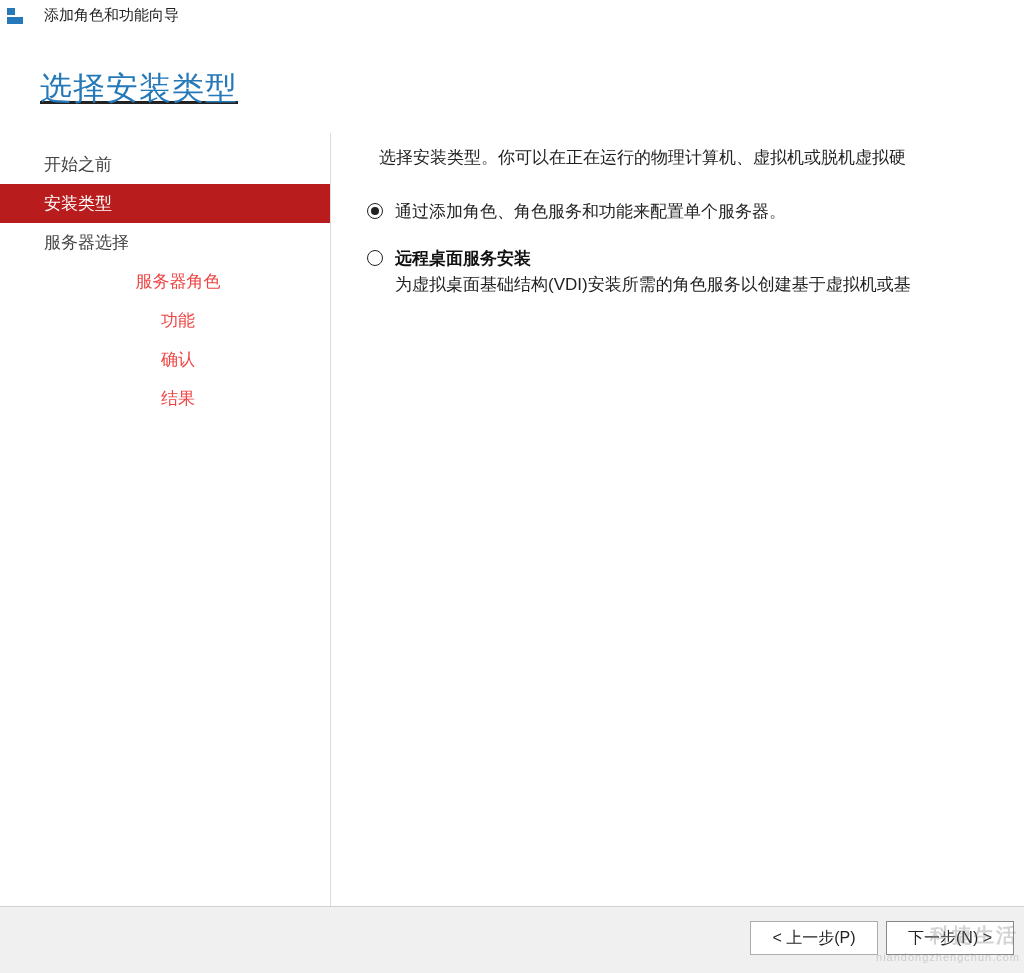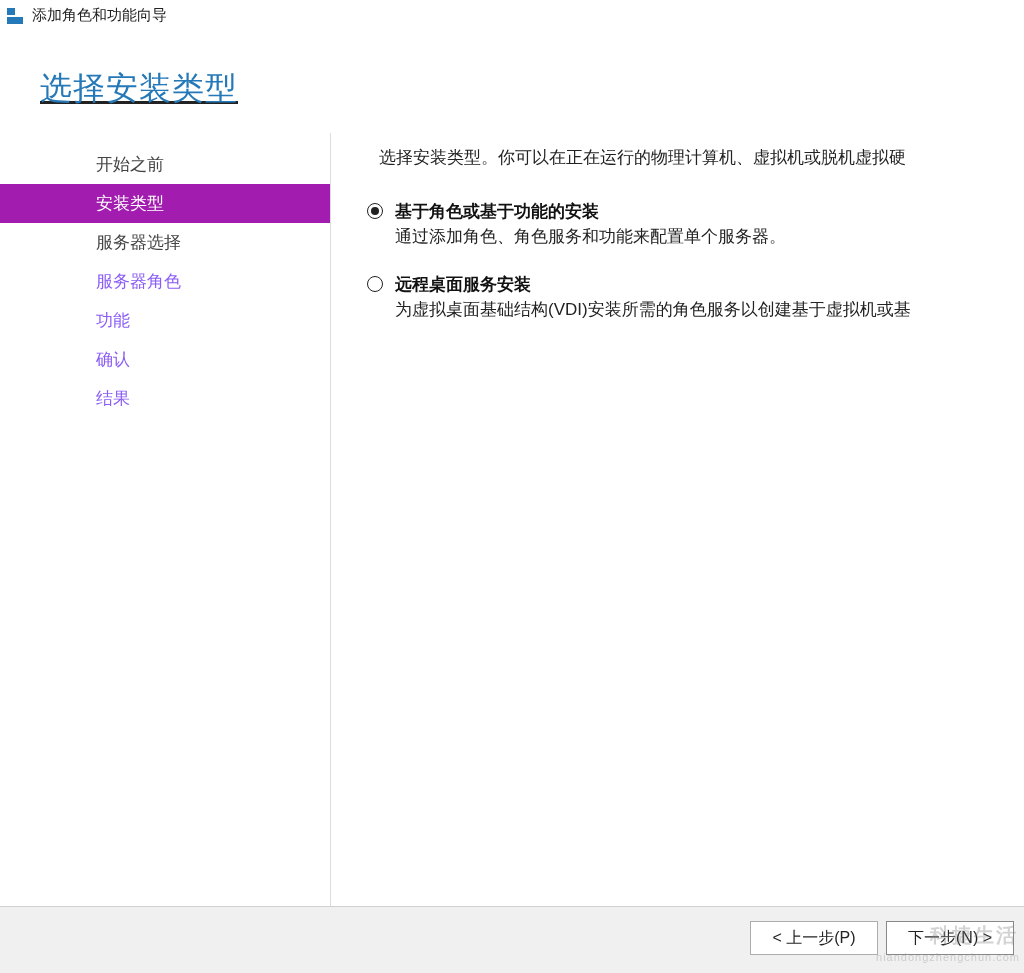--- a/index.html
+++ b/index.html
@@ -10,21 +10,21 @@
     color: #222;
     background: #ffffff;
     overflow: hidden;
   }
   .window { width: 100%; height: 100%; display: flex; flex-direction: column; }
 
   
   .titlebar {
     display: flex; align-items: center;
     padding: 6px 8px 6px 6px;
-    gap: 8px;
+    gap: 20px;
     background: #ffffff;
   }
   .appicon { width: 18px; height: 18px; position: relative; }
   .appicon .bar1 { position:absolute; left:1px; top:1px; width:8px; height:7px; background:#2679b8; }
   .appicon .bar2 { position:absolute; left:1px; top:10px; width:16px; height:7px; background:#2679b8; }
   .titletext { font-size: 15px; color:#222; }
 
   
   .header {
     padding: 36px 40px 28px 40px;
@@ -37,27 +37,27 @@
     letter-spacing: 1px;
   }
 
   
   .body { flex:1; display:flex; min-height:0; }
   .sidebar {
     width: 330px;
     padding: 6px 0 0 0;
   }
   .step {
-    padding: 8px 18px 8px 96px;
+    padding: 8px 18px 8px 44px;
     font-size: 17px;
     color: #444;
     cursor: default;
   }
-  .step.active { background:#a21caf; color:#ffffff; }
-  .step.disabled { color:#8b5cf6; }
+  .step.active { background:#b91c1c; color:#ffffff; }
+  .step.disabled { color:#ef4444;text-align:center; }
 
   .divider {
     width:1px; background:#dcdcdc;
     margin-top: -6px;
   }
 
   .content {
     flex:1; padding: 6px 0 0 36px;
     font-size: 17px;
     line-height: 1.5;
@@ -138,21 +138,20 @@
     </div>
 
     <div class="divider"></div>
 
     <div class="content">
       <div class="instr">选择安装类型。你可以在正在运行的物理计算机、虚拟机或脱机虚拟硬</div>
 
       <div class="option">
         <span class="radio selected"></span>
         <div>
-          <div class="opt-title">基于角色或基于功能的安装</div>
           <div class="opt-desc">通过添加角色、角色服务和功能来配置单个服务器。</div>
         </div>
       </div>
 
       <div class="option">
         <span class="radio"></span>
         <div>
           <div class="opt-title">远程桌面服务安装</div>
           <div class="opt-desc">为虚拟桌面基础结构(VDI)安装所需的角色服务以创建基于虚拟机或基</div>
         </div>

